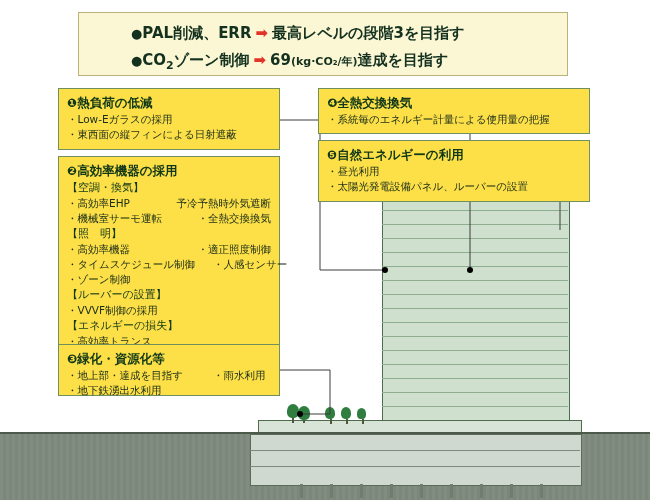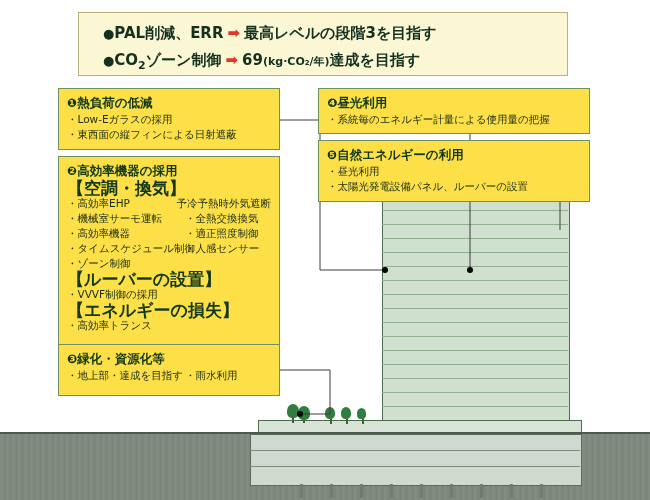--- a/index.html
+++ b/index.html
@@ -36,34 +36,34 @@
   svg.lines{position:absolute;left:0;top:0;width:650px;height:500px;}
   .ln{stroke:#3c3c3c;stroke-width:1;fill:none;}
   .dot{fill:#000;}
 
   
   .banner{
     position:absolute;left:78px;top:12px;width:490px;height:64px;
     background:#fbf7d5;border:1px solid #b9b27a;
     box-sizing:border-box;padding:7px 0 0 24px;
   }
-  .banner-line{font-size:15px;color:#14311f;font-weight:bold;line-height:26px;white-space:nowrap;}
+  .banner-line{font-size:15px;color:#14311f;font-weight:bold;line-height:26px;white-space:nowrap;margin-left:28px;}
   .bullet{font-size:13px;}
   .arrow{color:#e2352a;font-weight:bold;padding:0 4px;}
   .sub{font-size:11px;}
 
   
   .panel{
     position:absolute;background:#fde047;border:1px solid #6f8f5f;
     box-sizing:border-box;padding:5px 8px 0 8px;
   }
   .p-title{font-size:12.5px;font-weight:bold;color:#123818;line-height:17px;white-space:nowrap;}
-  .p-sub{font-size:17px;font-weight:bold;color:#123818;line-height:16px;white-space:nowrap;}
+  .p-sub{font-size:11px;font-weight:normal;color:#123818;line-height:16px;white-space:nowrap;}
   .p-item{font-size:10.5px;color:#1a2c1a;line-height:15px;white-space:nowrap;}
-  .two-col{display:flex;}
+  .two-col{display:flex;gap:28px;}
   .two-col .c1{width:118px;}
   .num{font-size:12px;}
 
   #p1{left:58px;top:88px;width:222px;height:62px;}
   #p2{left:58px;top:156px;width:222px;height:196px;}
   #p3{left:58px;top:344px;width:222px;height:52px;}
   #p4{left:318px;top:88px;width:272px;height:46px;}
   #p5{left:318px;top:140px;width:272px;height:62px;}
 </style>
 </head>
@@ -156,20 +156,21 @@
     <div class="p-sub">【空調・換気】</div>
     <div class="two-col">
       <div class="c1 p-item">・高効率EHP</div>
       <div class="p-item">予冷予熱時外気遮断</div>
     </div>
     <div class="two-col">
       <div class="c1 p-item">・機械室サーモ運転</div>
       <div class="p-item">・全熱交換換気</div>
     </div>
 
+    <div class="p-sub">【照　明】</div>
     <div class="two-col">
       <div class="c1 p-item">・高効率機器</div>
       <div class="p-item">・適正照度制御</div>
     </div>
     <div class="two-col">
       <div class="c1 p-item">・タイムスケジュール制御</div>
       <div class="p-item">・人感センサー</div>
     </div>
     <div class="two-col">
       <div class="c1 p-item">・ゾーン制御</div>
@@ -184,25 +185,26 @@
   </div>
 
   <div class="panel" id="p3">
     <div class="p-title">
       <span class="num">❸</span><span>緑化・資源化等</span>
     </div>
     <div class="two-col">
       <div class="c1 p-item">・地上部・達成を目指す</div>
       <div class="p-item">・雨水利用</div>
     </div>
+    <div class="p-item">・地下鉄湧出水利用</div>
   </div>
 
   <div class="panel" id="p4">
     <div class="p-title">
-      <span class="num">❹</span><span>昼光利用</span>
+      <span class="num">❹</span><span>全熱交換換気</span>
     </div>
     <div class="p-item">・系統毎のエネルギー計量による使用量の把握</div>
   </div>
 
   <div class="panel" id="p5">
     <div class="p-title">
       <span class="num">❺</span><span>自然エネルギーの利用</span>
     </div>
     <div class="p-item">・昼光利用</div>
     <div class="p-item">・太陽光発電設備パネル、ルーバーの設置</div>

